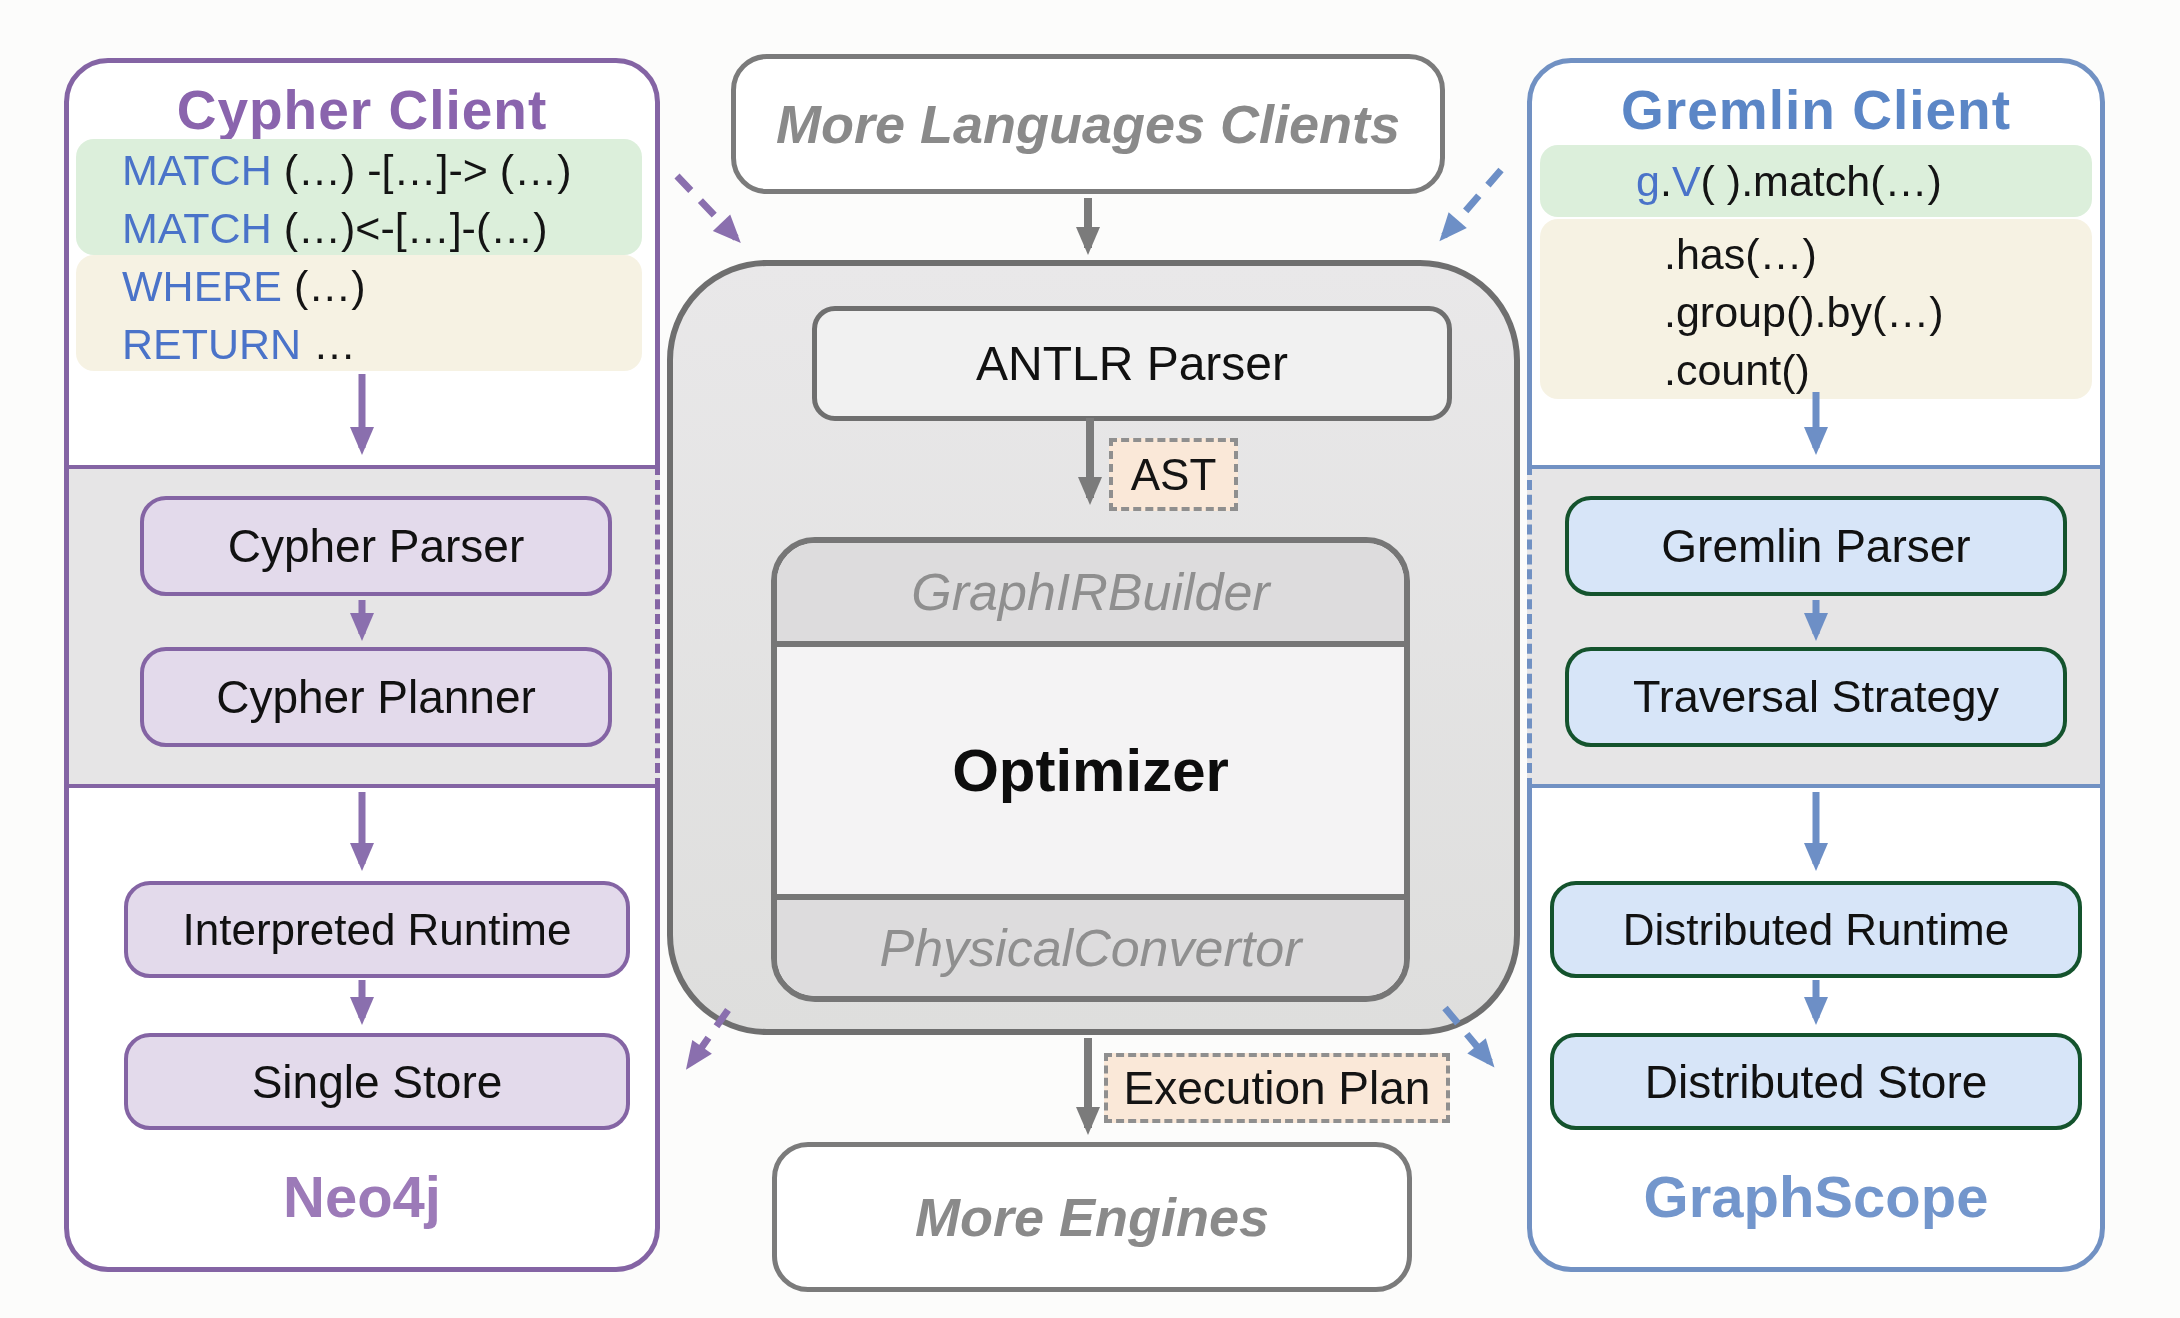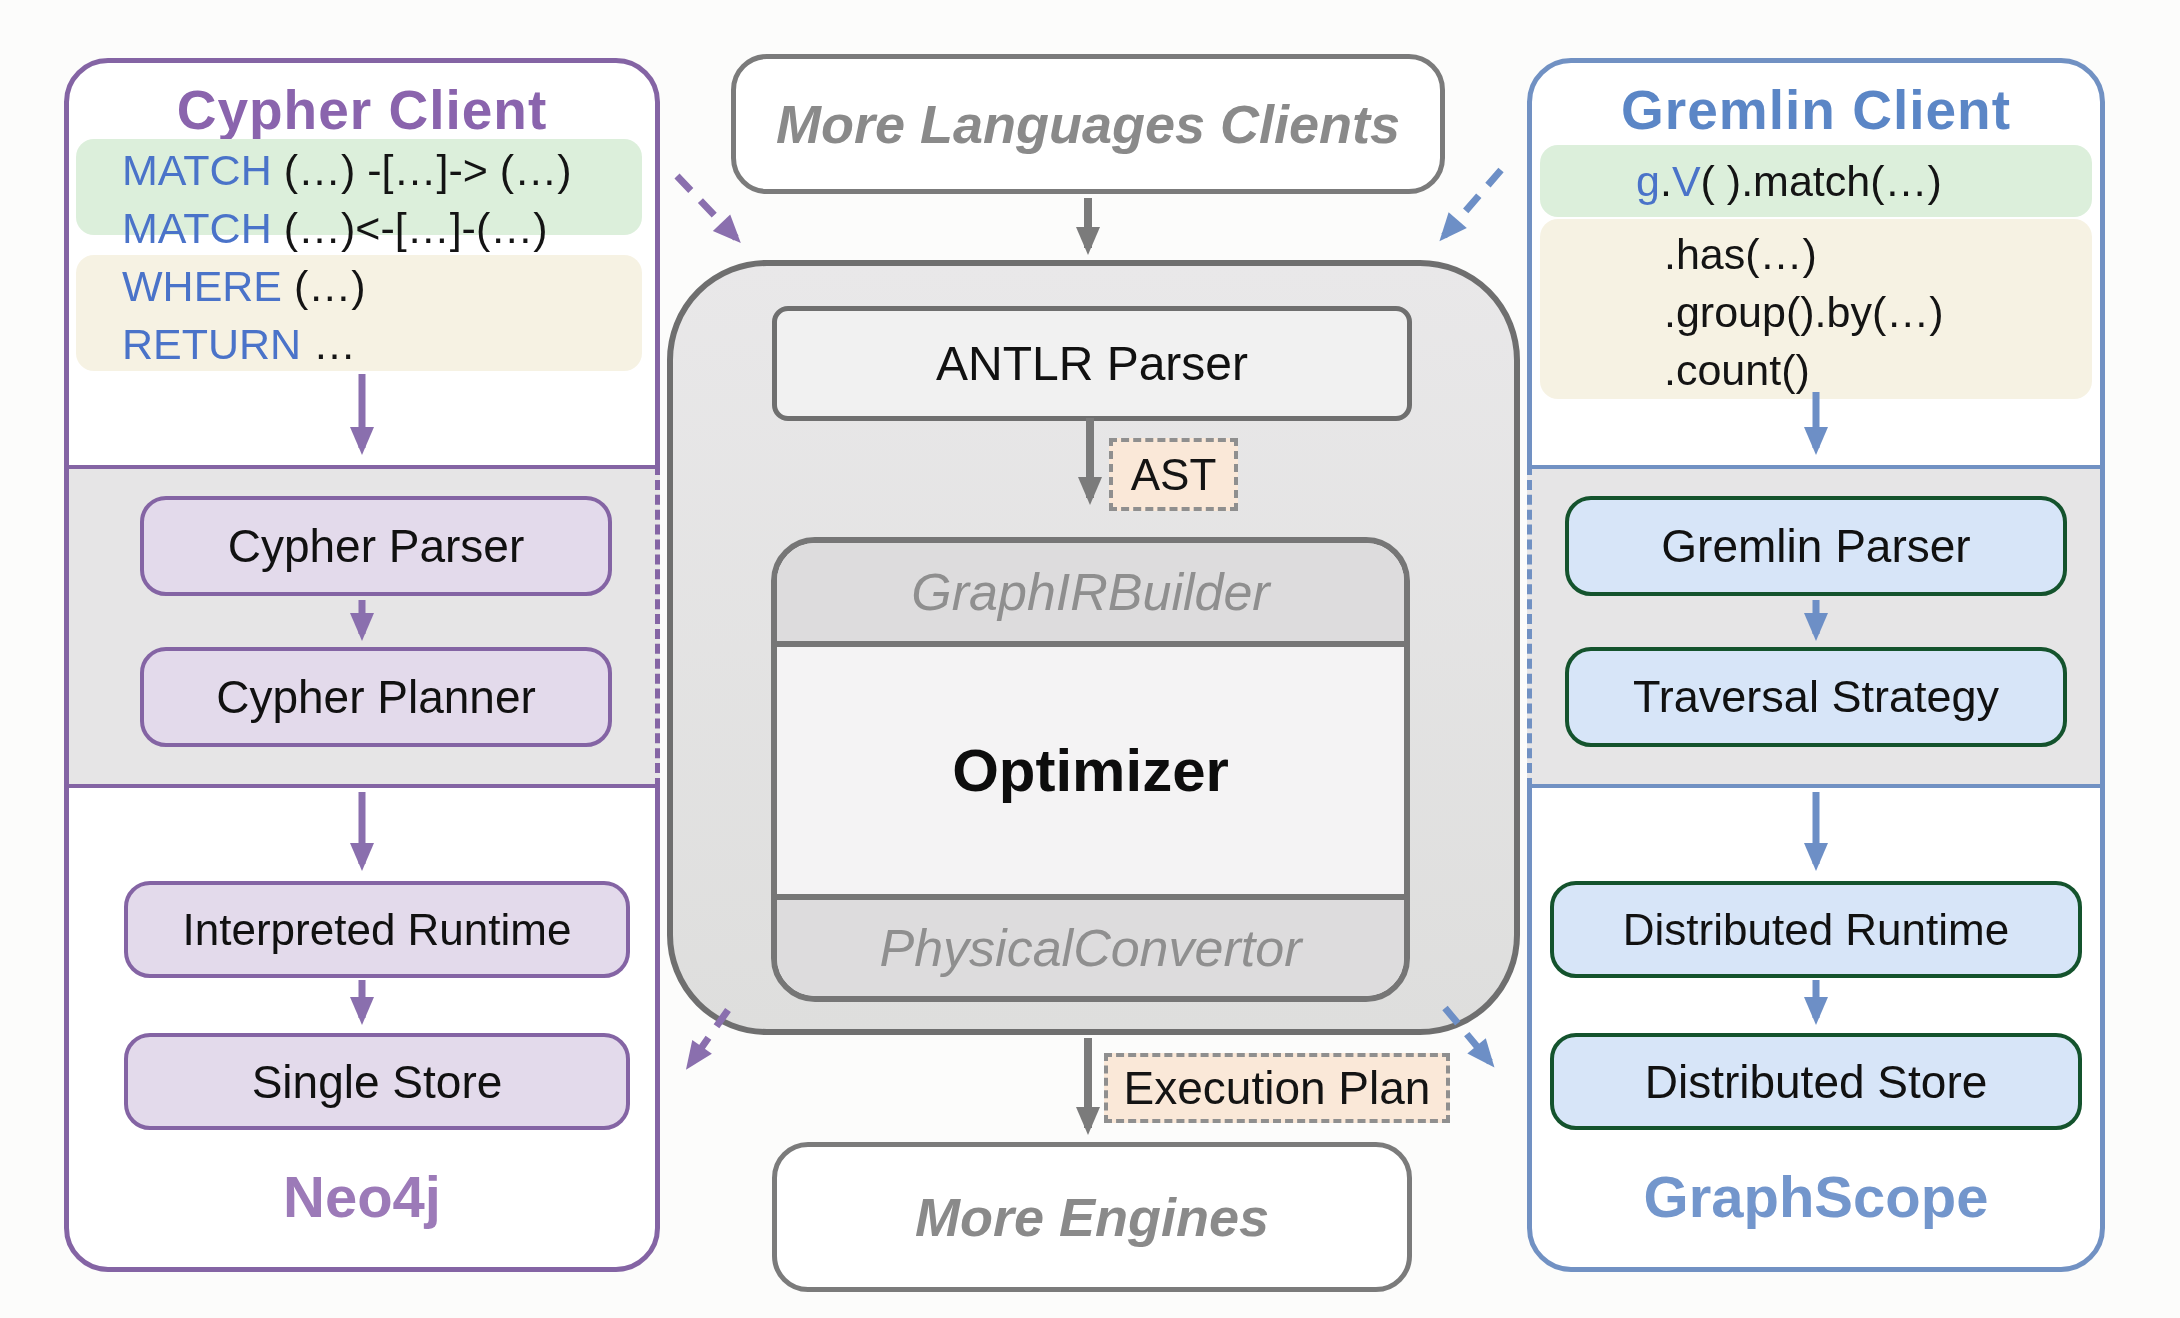--- a/index.html
+++ b/index.html
@@ -32,21 +32,21 @@
   .codeblock{border-radius:18px;font-size:43px;color:#141414;}
   .codeblock.green{background:#dcefdb;}
   .codeblock.beige{background:#f6f2e3;}
   .codeline{white-space:pre;}
   .kw{color:#4a73c9;}
 
   
   .gray-outline-box{background:#ffffff;border:5px solid #7b7b7b;border-radius:36px;
                     font-weight:bold;font-size:54px;color:#8a8a8a;font-style:italic;}
   .big-container{background:linear-gradient(#e9e8e9,#dededd);border:6px solid #6f6f6f;border-radius:100px;}
-  .antlr{background:#f1f1f1;border:5px solid #6f6f6f;border-radius:16px;font-size:48px;color:#111;}
+  .antlr{background:#f1f1f1;border:5px solid #6f6f6f;border-radius:23px;font-size:48px;color:#111;margin-left:40px;}
   .inner-rect{background:#f4f3f4;border:6px solid #767676;border-radius:44px;}
   .inner-header{left:0;right:0;top:0;height:104px;background:#dddcdd;border-bottom:6px solid #767676;
                 border-radius:38px 38px 0 0;font-style:italic;font-size:52px;color:#8f8f8f;}
   .inner-footer{left:0;right:0;bottom:0;height:102px;background:#dddcdd;border-top:6px solid #767676;
                 border-radius:0 0 38px 38px;font-style:italic;font-size:52px;color:#8f8f8f;}
   .inner-middle{left:0;right:0;top:110px;bottom:108px;flex-direction:column;
                 font-weight:bold;font-size:60px;line-height:84px;color:#0d0d0d;}
   .tag{background:#fae8d8;border:4px dashed #8f8f8f;color:#141414;}
   .tag.ast{font-size:44px;}
   .tag.plan{font-size:46px;}
@@ -59,21 +59,21 @@
 </style>
 </head>
 <body>
 
 <div id="canvas">
 
   <div class="abs panel purple" style="left:64px;top:58px;width:596px;height:1214px;">
 
     <div class="abs panel-title" style="top:15px;">Cypher Client</div>
 
-    <div class="abs codeblock green" style="left:7px;top:76px;width:566px;height:96px;padding:2px 0 0 46px;line-height:58px;">
+    <div class="abs codeblock green" style="left:7px;top:76px;width:566px;height:116px;padding:2px 0 0 46px;line-height:58px;">
       <div class="codeline"><span class="kw">MATCH</span><span> (…) -[…]-&gt; (…)</span></div>
       <div class="codeline"><span class="kw">MATCH</span><span> (…)&lt;-[…]-(…)</span></div>
     </div>
 
     <div class="abs codeblock beige" style="left:7px;top:192px;width:566px;height:116px;padding:2px 0 0 46px;line-height:58px;">
       <div class="codeline"><span class="kw">WHERE</span><span> (…)</span></div>
       <div class="codeline"><span class="kw">RETURN</span><span> …</span></div>
     </div>
 
     <div class="abs band purple-band" style="left:0;right:-5px;top:402px;height:323px;"></div>

